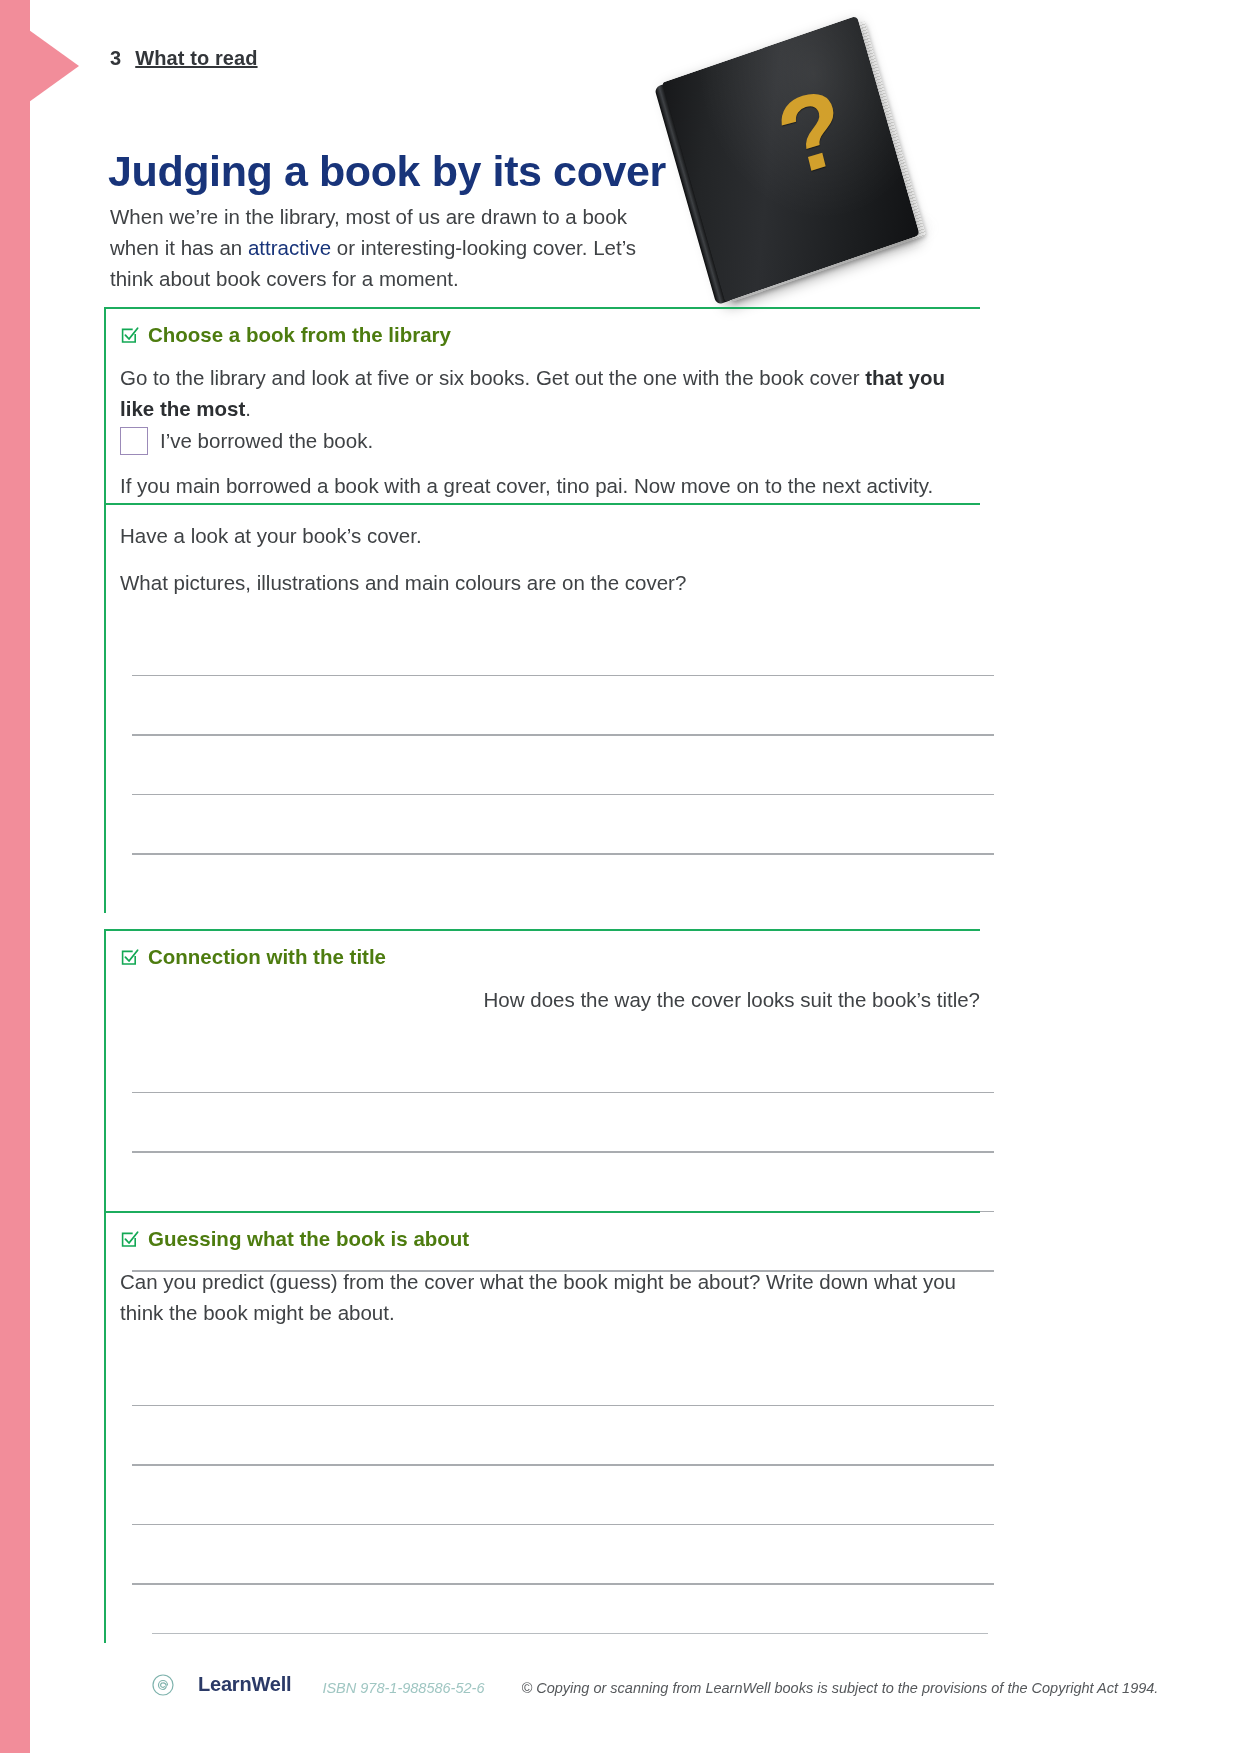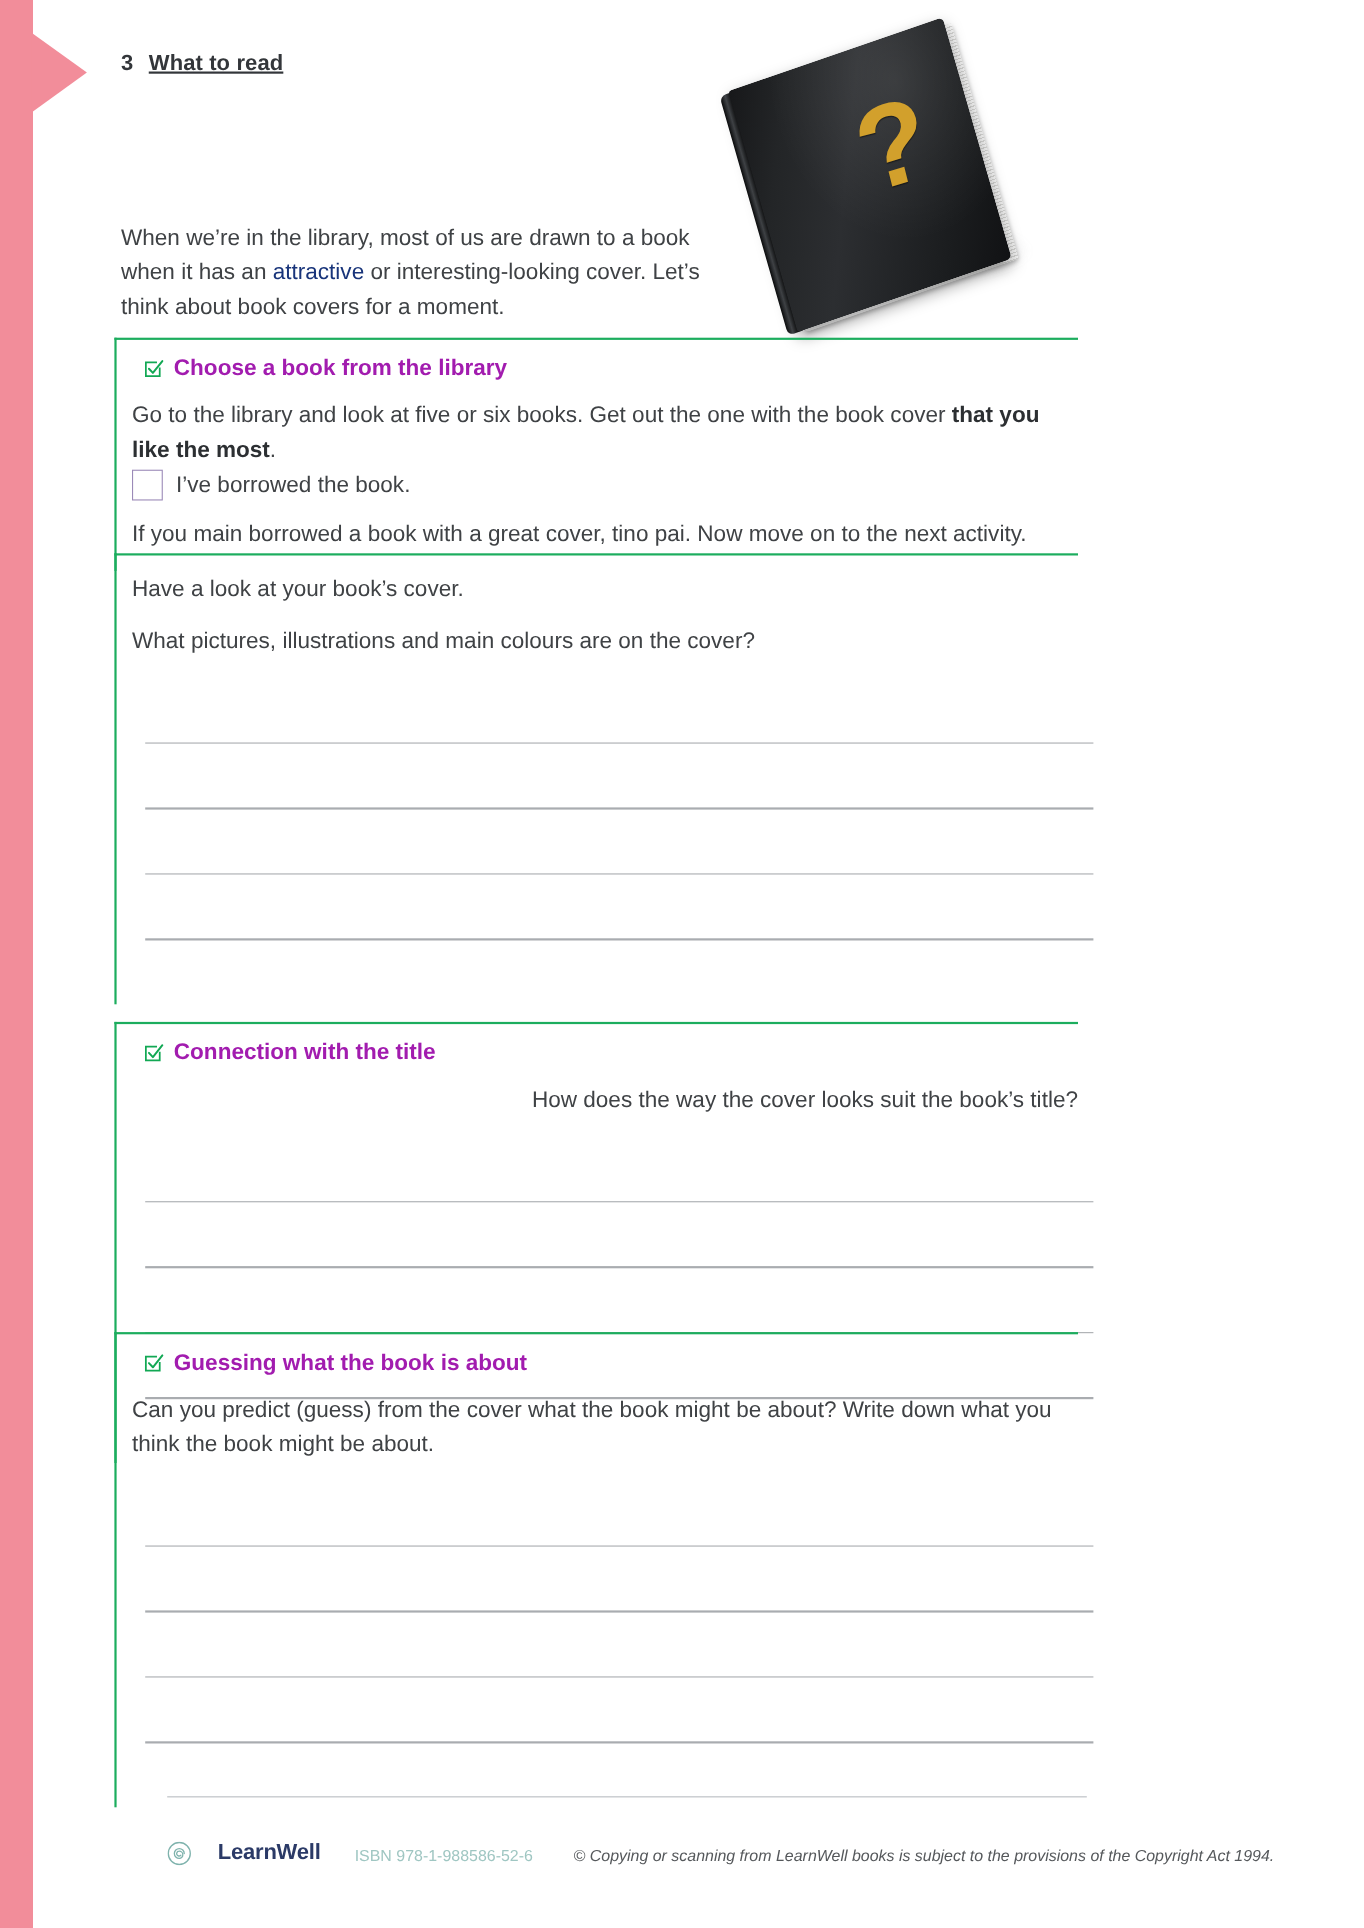--- a/index.html
+++ b/index.html
@@ -135,22 +135,22 @@
     position: absolute;
     left: 104px;
     width: 876px;
     border-top: 2px solid #1cad5e;
     border-left: 2px solid #1cad5e;
   }
   .act-head {
     display: flex;
     align-items: center;
     gap: 9px;
-    padding: 14px 0 0 24px;
-    color: #a21caf;
+    padding: 14px 0 0 14px;
+    color: #4d7c0f;
     font-weight: 700;
     font-size: 20.5px;
   }
   .tick-icon { display:block; }
   .act-body {
     padding: 0 0 0 14px;
   }
   .act-body p {
     margin: 16px 0 0 0;
     font-size: 20.5px;
@@ -201,20 +201,21 @@
   }
   .lw-mark { margin-right: 7px; display:block; }
   .lw-name {
     font-size: 20px;
     font-weight: 700;
     color: #2b3a67;
     letter-spacing: -0.2px;
   }
   .lw-isbn {
     font-size: 14.5px;
+    font-style: italic;
     color: #9fc6c2;
     margin-left: 14px;
   }
   .lw-copy {
     font-size: 14.5px;
     font-style: italic;
     color: #55585b;
     margin-left: 20px;
   }
 </style>
@@ -223,20 +224,21 @@
 
 <div class="page">
 
   <div class="side-tab"></div>
   <div class="side-tab-arrow"></div>
 
   <div class="running-head">
     <span class="pg">3</span><span class="ttl">What to read</span>
   </div>
 
+  <h1 class="page-title">Judging a book by its cover</h1>
 
   <p class="intro">
     <span>When we’re in the library, most of us are drawn to a book when it has an </span><b>attractive</b><span> or interesting-looking cover. Let’s think about book covers for a moment.</span>
   </p>
 
   <div class="book-wrap">
     <div class="book-shadow"></div>
     <div class="book">
       <div class="book-pages"></div>
       <div class="book-spine"></div>

